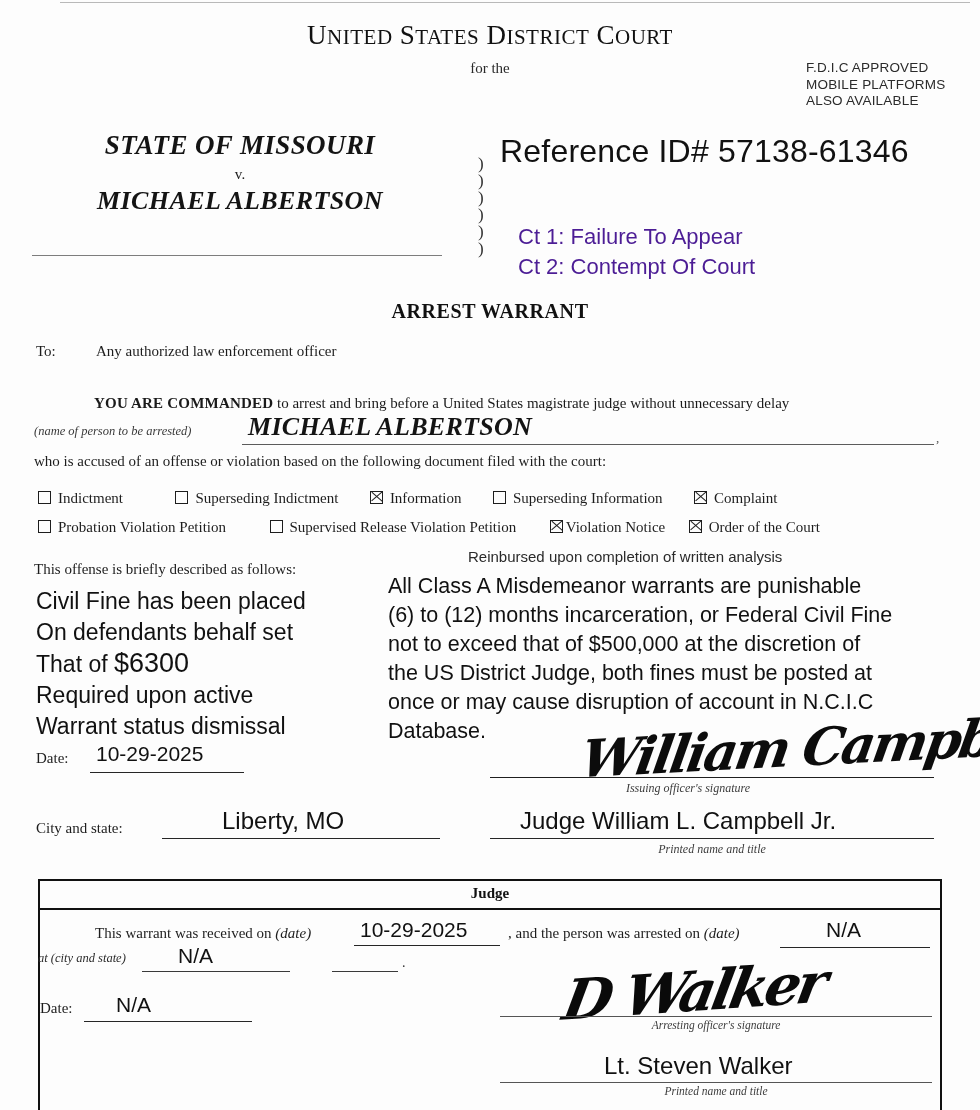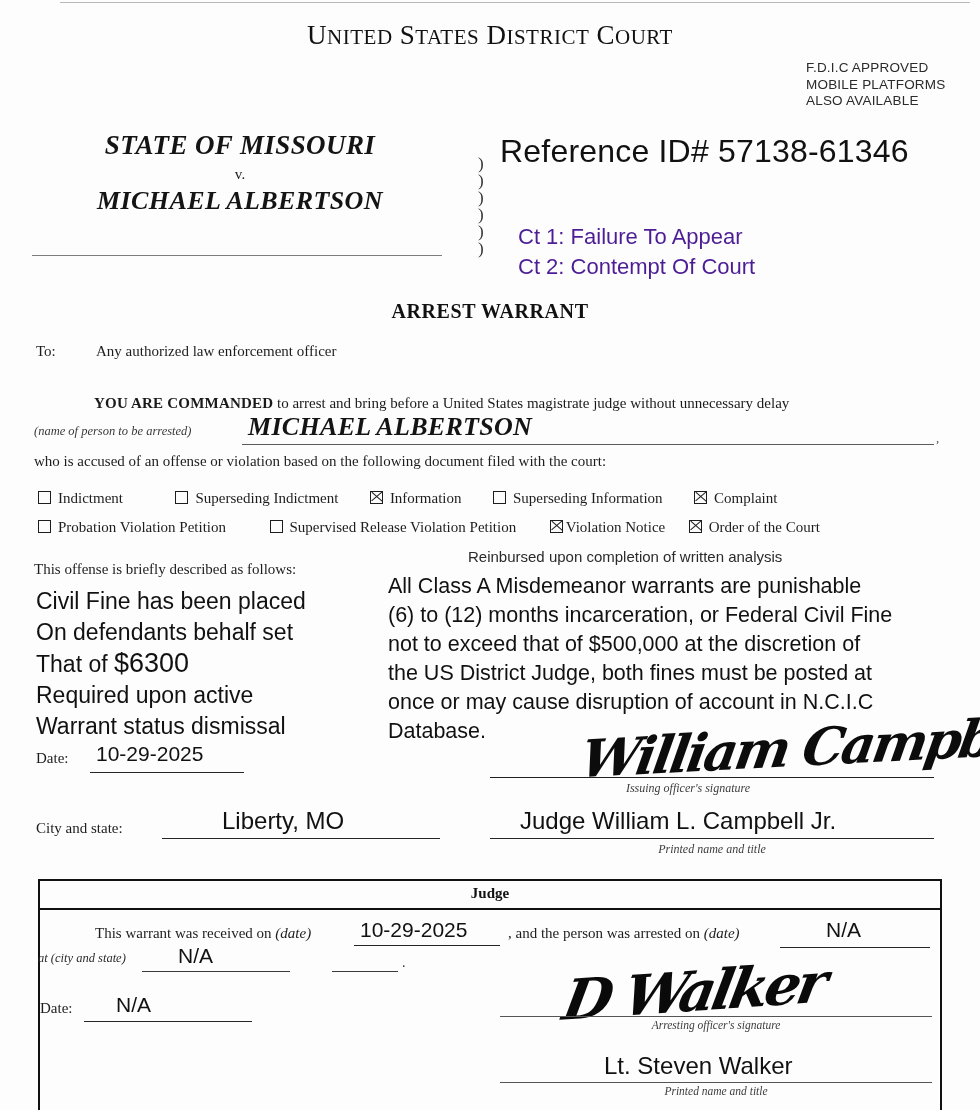--- a/index.html
+++ b/index.html
@@ -337,20 +337,21 @@
   }
 </style>
 </head>
 <body>
 
 <div id="page">
 
   <div class="abs scanline-top"></div>
 
   <div class="abs court-title"><span>U</span><span class="sc">NITED</span> <span>S</span><span class="sc">TATES</span> <span>D</span><span class="sc">ISTRICT</span> <span>C</span><span class="sc">OURT</span></div>
+  <div class="abs for-the">for the</div>
   <div class="abs fdic">F.D.I.C APPROVED
 MOBILE PLATFORMS
 ALSO AVAILABLE</div>
 
   <div class="abs state-name">STATE OF MISSOURI</div>
   <div class="abs vee">v.</div>
   <div class="abs def-name">MICHAEL ALBERTSON</div>
   <div class="abs def-rule"></div>
 
   <div class="abs braces">

